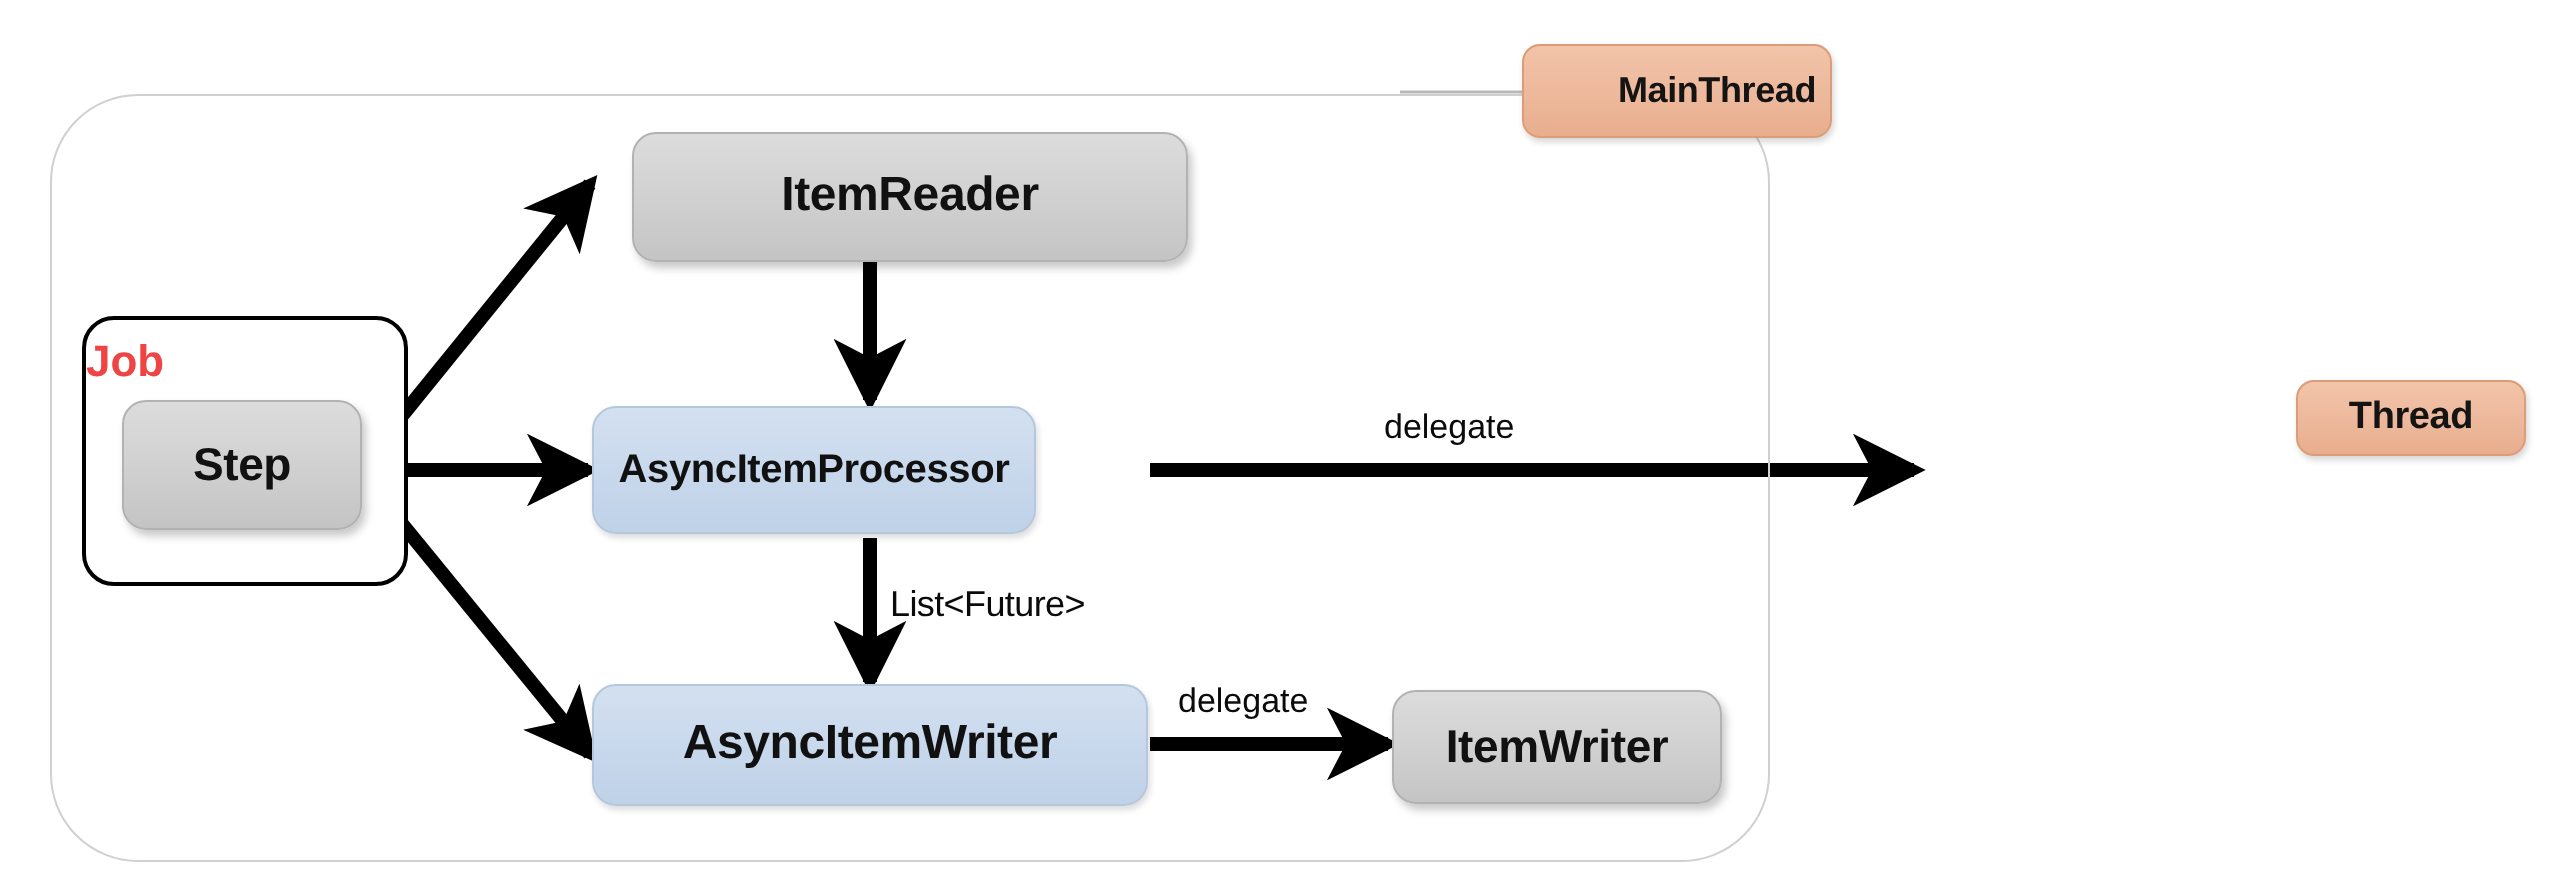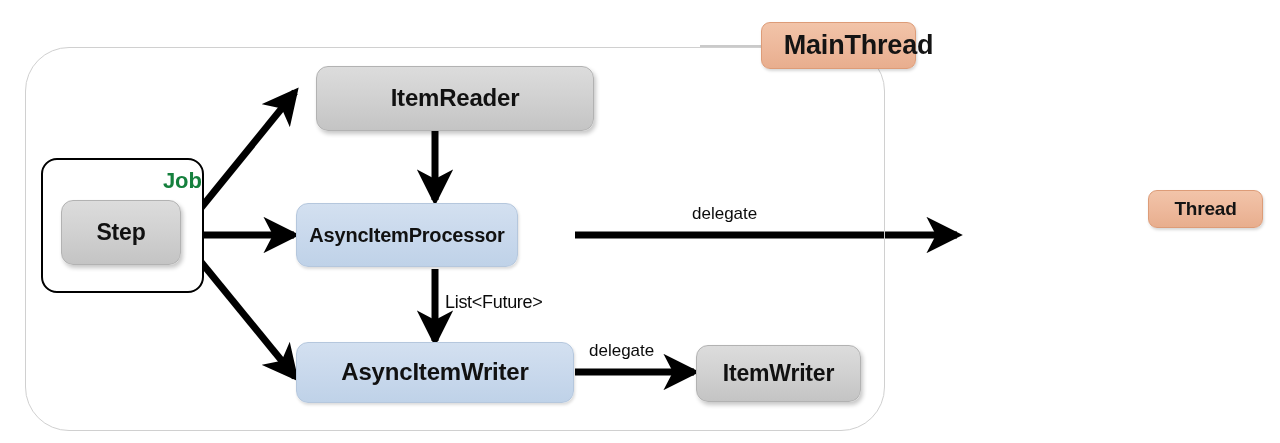--- a/index.html
+++ b/index.html
@@ -66,24 +66,24 @@
     box-sizing: border-box;
     border: 2.4px solid #000000;
     border-radius: 16px;
     background: #ffffff;
   }
   .job-label {
     position: absolute;
     width: 100%;
     top: 8px;
     left: 0;
-    text-align: right;
+    text-align: left;
     font-weight: bold;
     font-size: 22px;
-    color: #15803d;
+    color: #ef4444;
   }
 
   
   .badge {
     position: absolute;
     box-sizing: border-box;
     display: flex;
     align-items: center;
     justify-content: center;
     border-radius: 9px;
@@ -153,21 +153,21 @@
 
   <div class="node gray" style="left:296px; top:66px; width:278px; height:65px; font-size:24px;margin-left:20px;">ItemReader</div>
 
   <div class="node blue" style="left:296px; top:203px; width:222px; height:64px; font-size:20px;">AsyncItemProcessor</div>
 
   <div class="node blue" style="left:296px; top:342px; width:278px; height:61px; font-size:24px;">AsyncItemWriter</div>
 
 
   <div class="node gray" style="left:696px; top:345px; width:165px; height:57px; font-size:23px;">ItemWriter</div>
 
-  <div class="badge" style="left:761px; top:22px; width:155px; height:47px; font-size:27px;padding-left:40px;">MainThread</div>
+  <div class="badge" style="left:761px; top:22px; width:155px; height:47px; font-size:18px;padding-left:40px;">MainThread</div>
 
   <div class="badge" style="left:1148px; top:190px; width:115px; height:38px; font-size:19px;">Thread</div>
 
   <div class="edge-label light" style="left:692px; top:204px;">delegate</div>
 
   <div class="edge-label heavy" style="left:445px; top:292px;">List&lt;Future&gt;</div>
 
   <div class="edge-label light" style="left:589px; top:341px;">delegate</div>
 
 </div>

